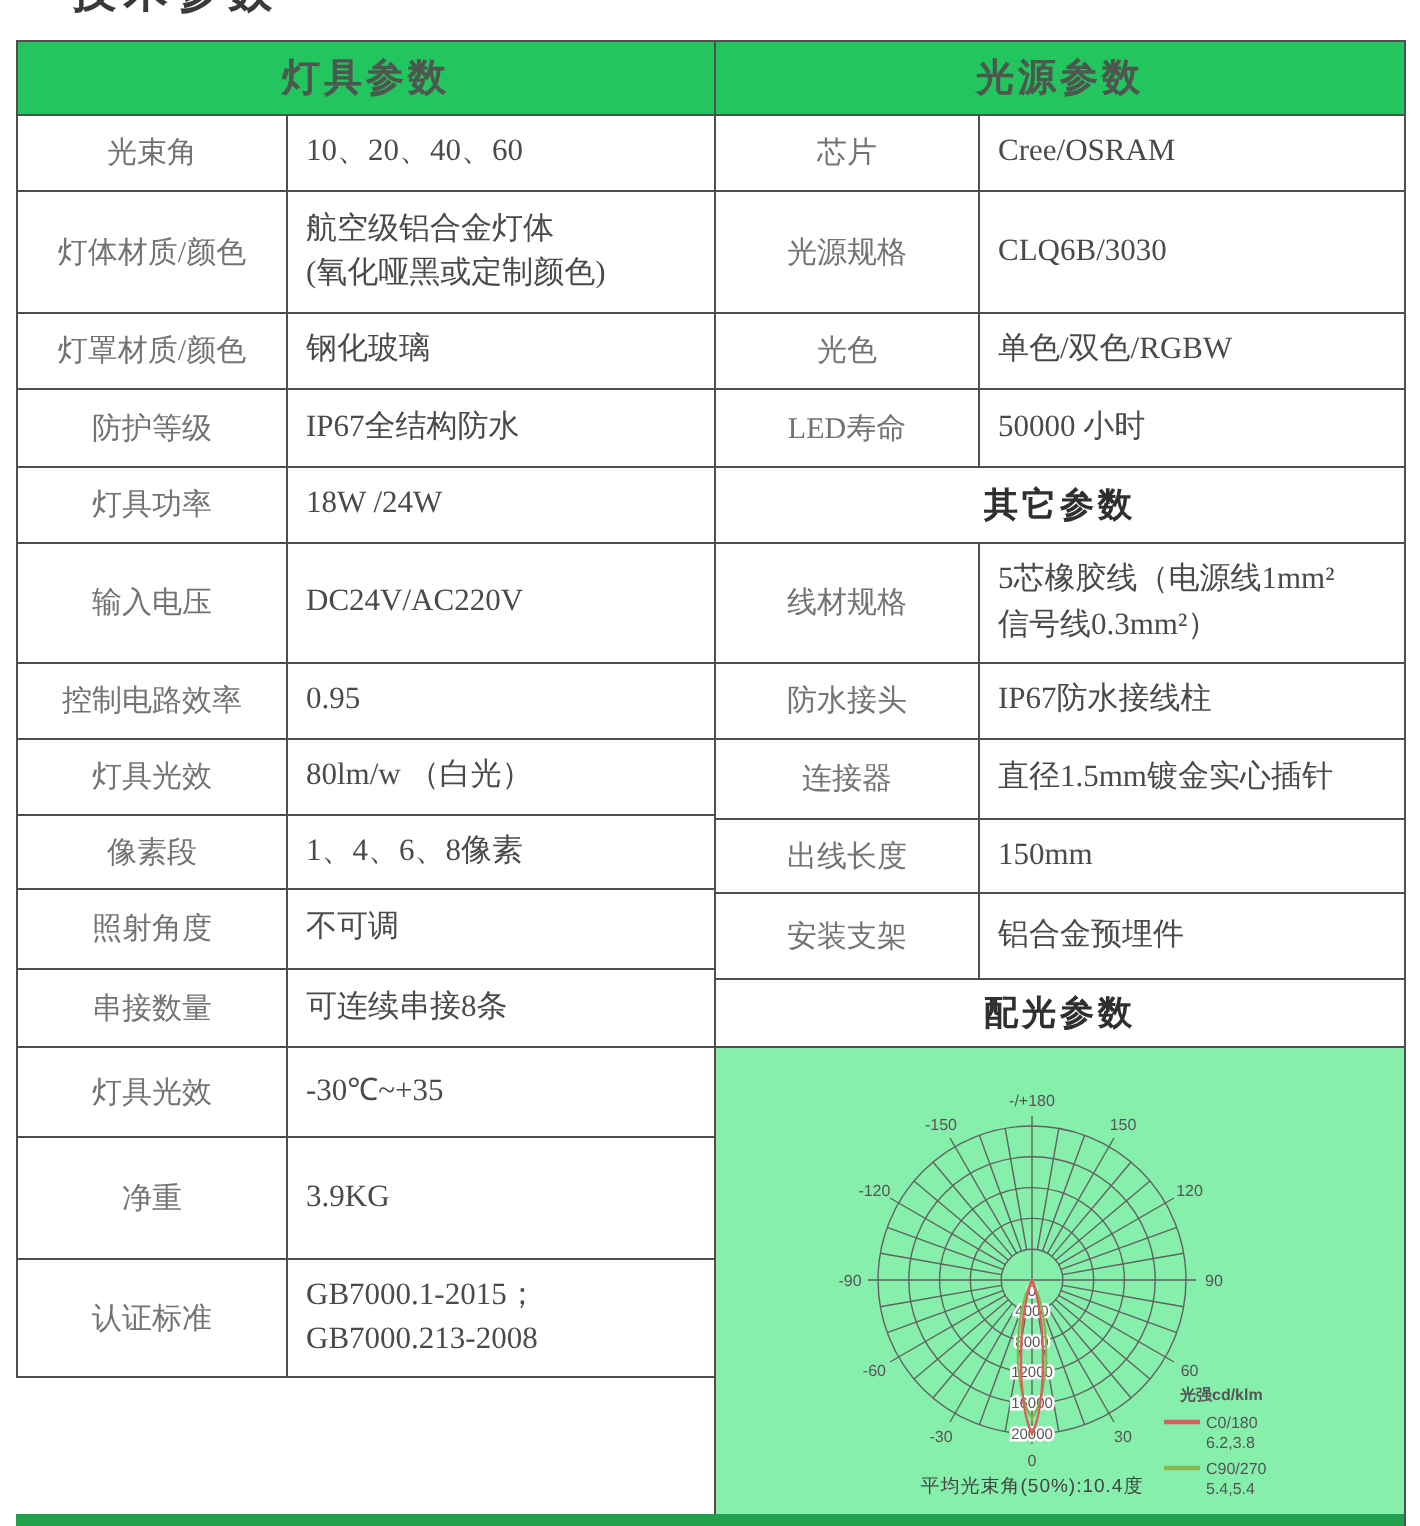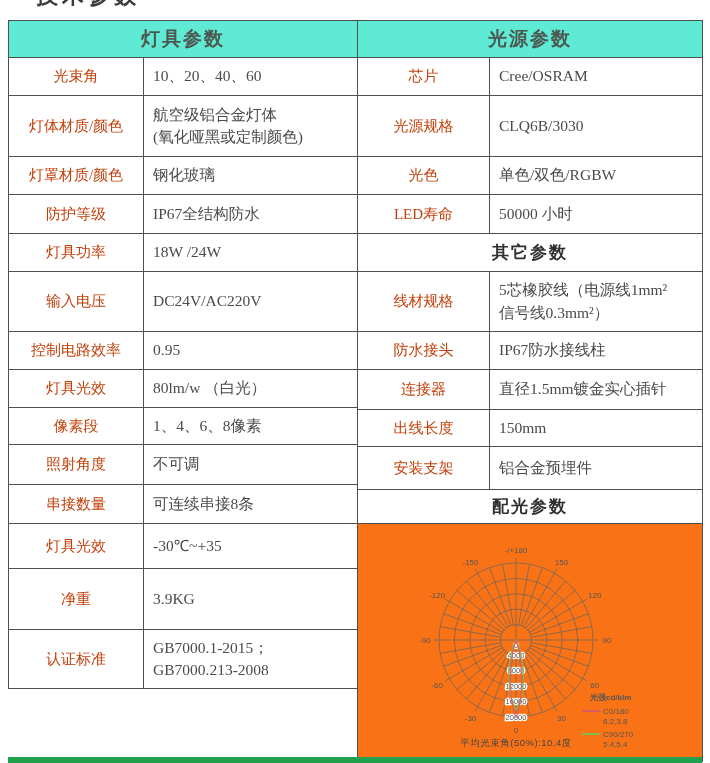--- a/index.html
+++ b/index.html
@@ -7,26 +7,26 @@
         font-family:"Liberation Serif", serif;color:#4a4a4a;}
   
   .top-clip{position:absolute;left:36px;top:0;width:160px;height:7px;overflow:hidden;}
   .top-clip span{display:block;margin-top:-19px;font-weight:bold;font-size:22px;color:#3a3a3a;
         letter-spacing:4px;font-family:"Liberation Sans",sans-serif;}
   .tables{position:absolute;left:8px;top:20px;display:flex;align-items:flex-start;}
   table{border-collapse:collapse;table-layout:fixed;background:#fff;}
   table.left{width:349px;}
   table.right{width:346px;margin-left:-1px;border-radius:13px;}
   th,td{border:1px solid #4f4f4f;overflow:hidden;}
-  th.green{background:#5eead4;color:#4d574f;font-size:19px;font-weight:bold;
+  th.green{background:#22c55e;color:#4d574f;font-size:19px;font-weight:bold;
         height:34px;letter-spacing:2px;}
-  .lbl{font-weight:normal;text-align:center;font-size:15px;color:#c2410c;padding:0 2px;}
+  .lbl{font-weight:normal;text-align:center;font-size:15px;color:#737373;padding:0 2px;}
   .val{font-size:15.5px;text-align:left;padding:2px 9px;white-space:pre-line;line-height:1.45;}
   .section{text-align:center;font-weight:bold;font-size:17px;color:#2f2f2f;letter-spacing:2px;}
-  .chart-cell{padding:0;vertical-align:top;background:#f97316;}
+  .chart-cell{padding:0;vertical-align:top;background:#86efac;}
   svg text{font-family:"Liberation Sans",sans-serif;fill:#555;}
   svg .grid{stroke:#616161;stroke-width:0.7;fill:none;}
   svg .alabel{font-size:8px;}
   svg .rlabel{font-size:7.5px;paint-order:stroke;stroke:#fff;stroke-width:2.5px;}
   svg .lgd{font-size:8px;}
   svg .lgdt{font-size:8px;font-weight:bold;}
   svg .caption{font-size:9.5px;letter-spacing:0.5px;fill:#444;}
   .bottom-bar{position:absolute;left:8px;width:694px;top:757px;height:6px;background:#21a14e;}
 </style>
 </head>

